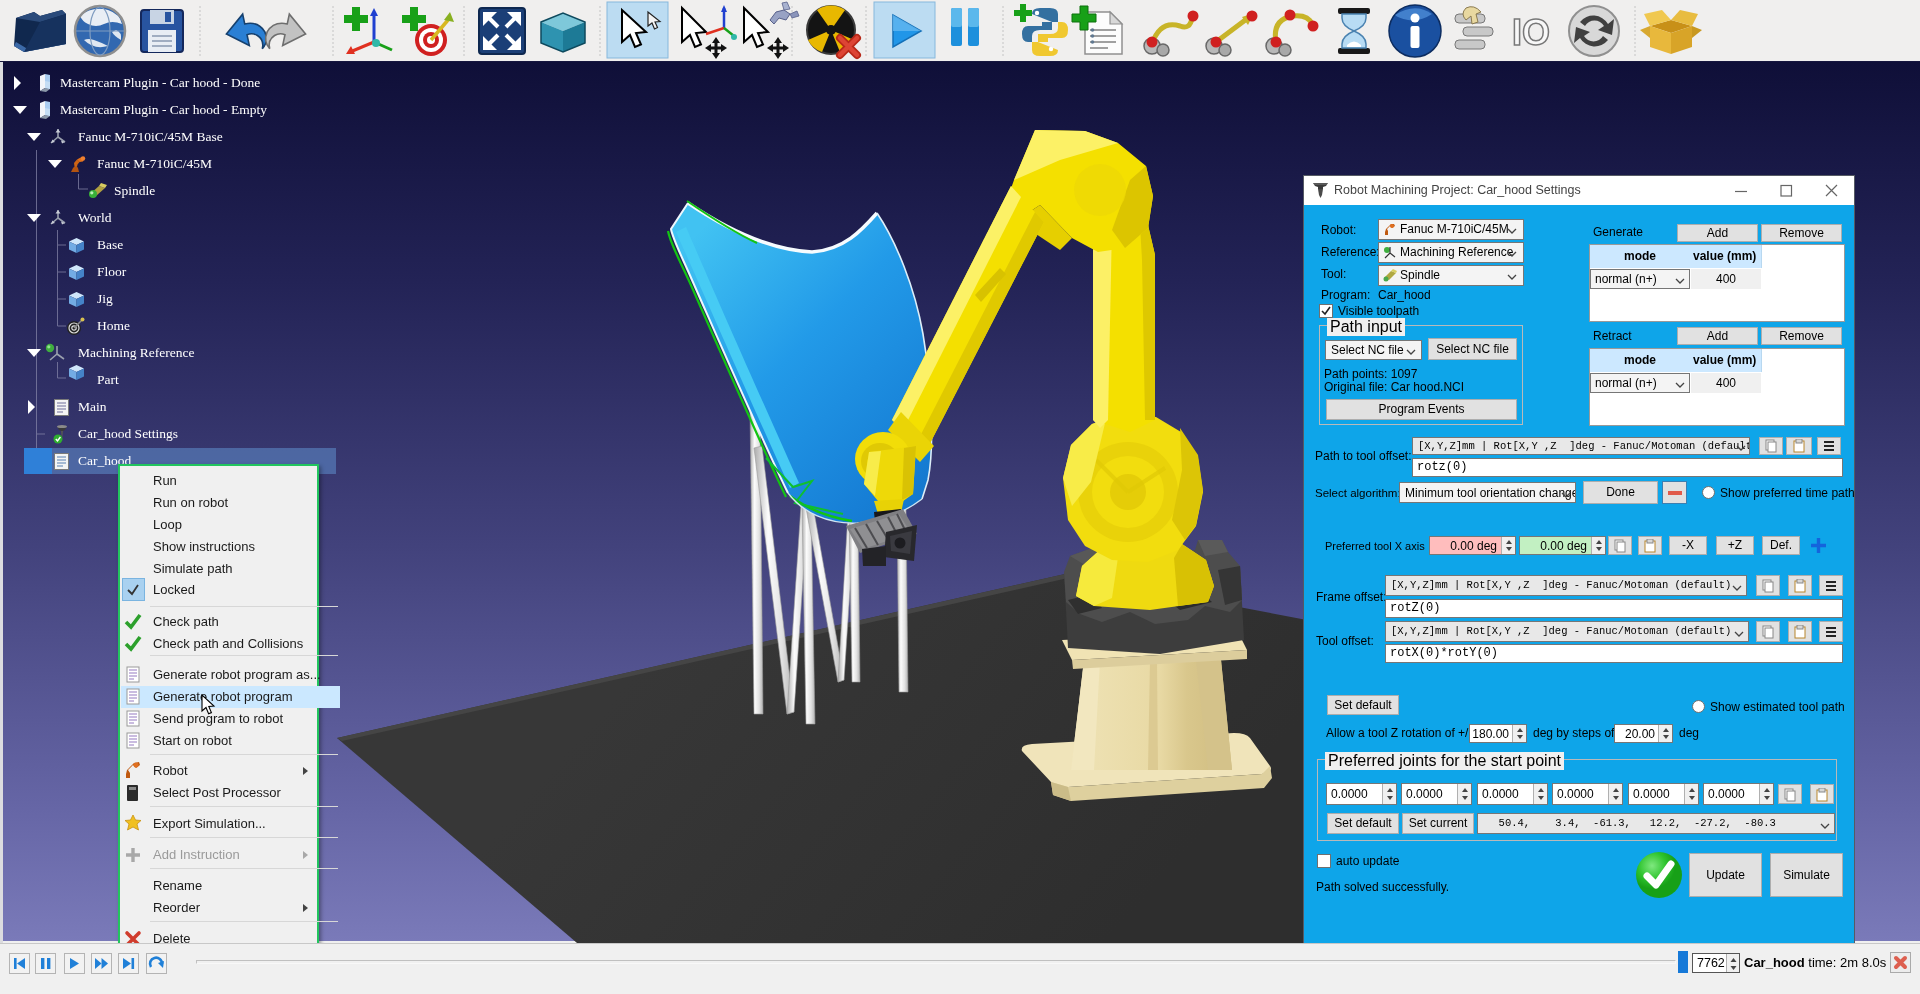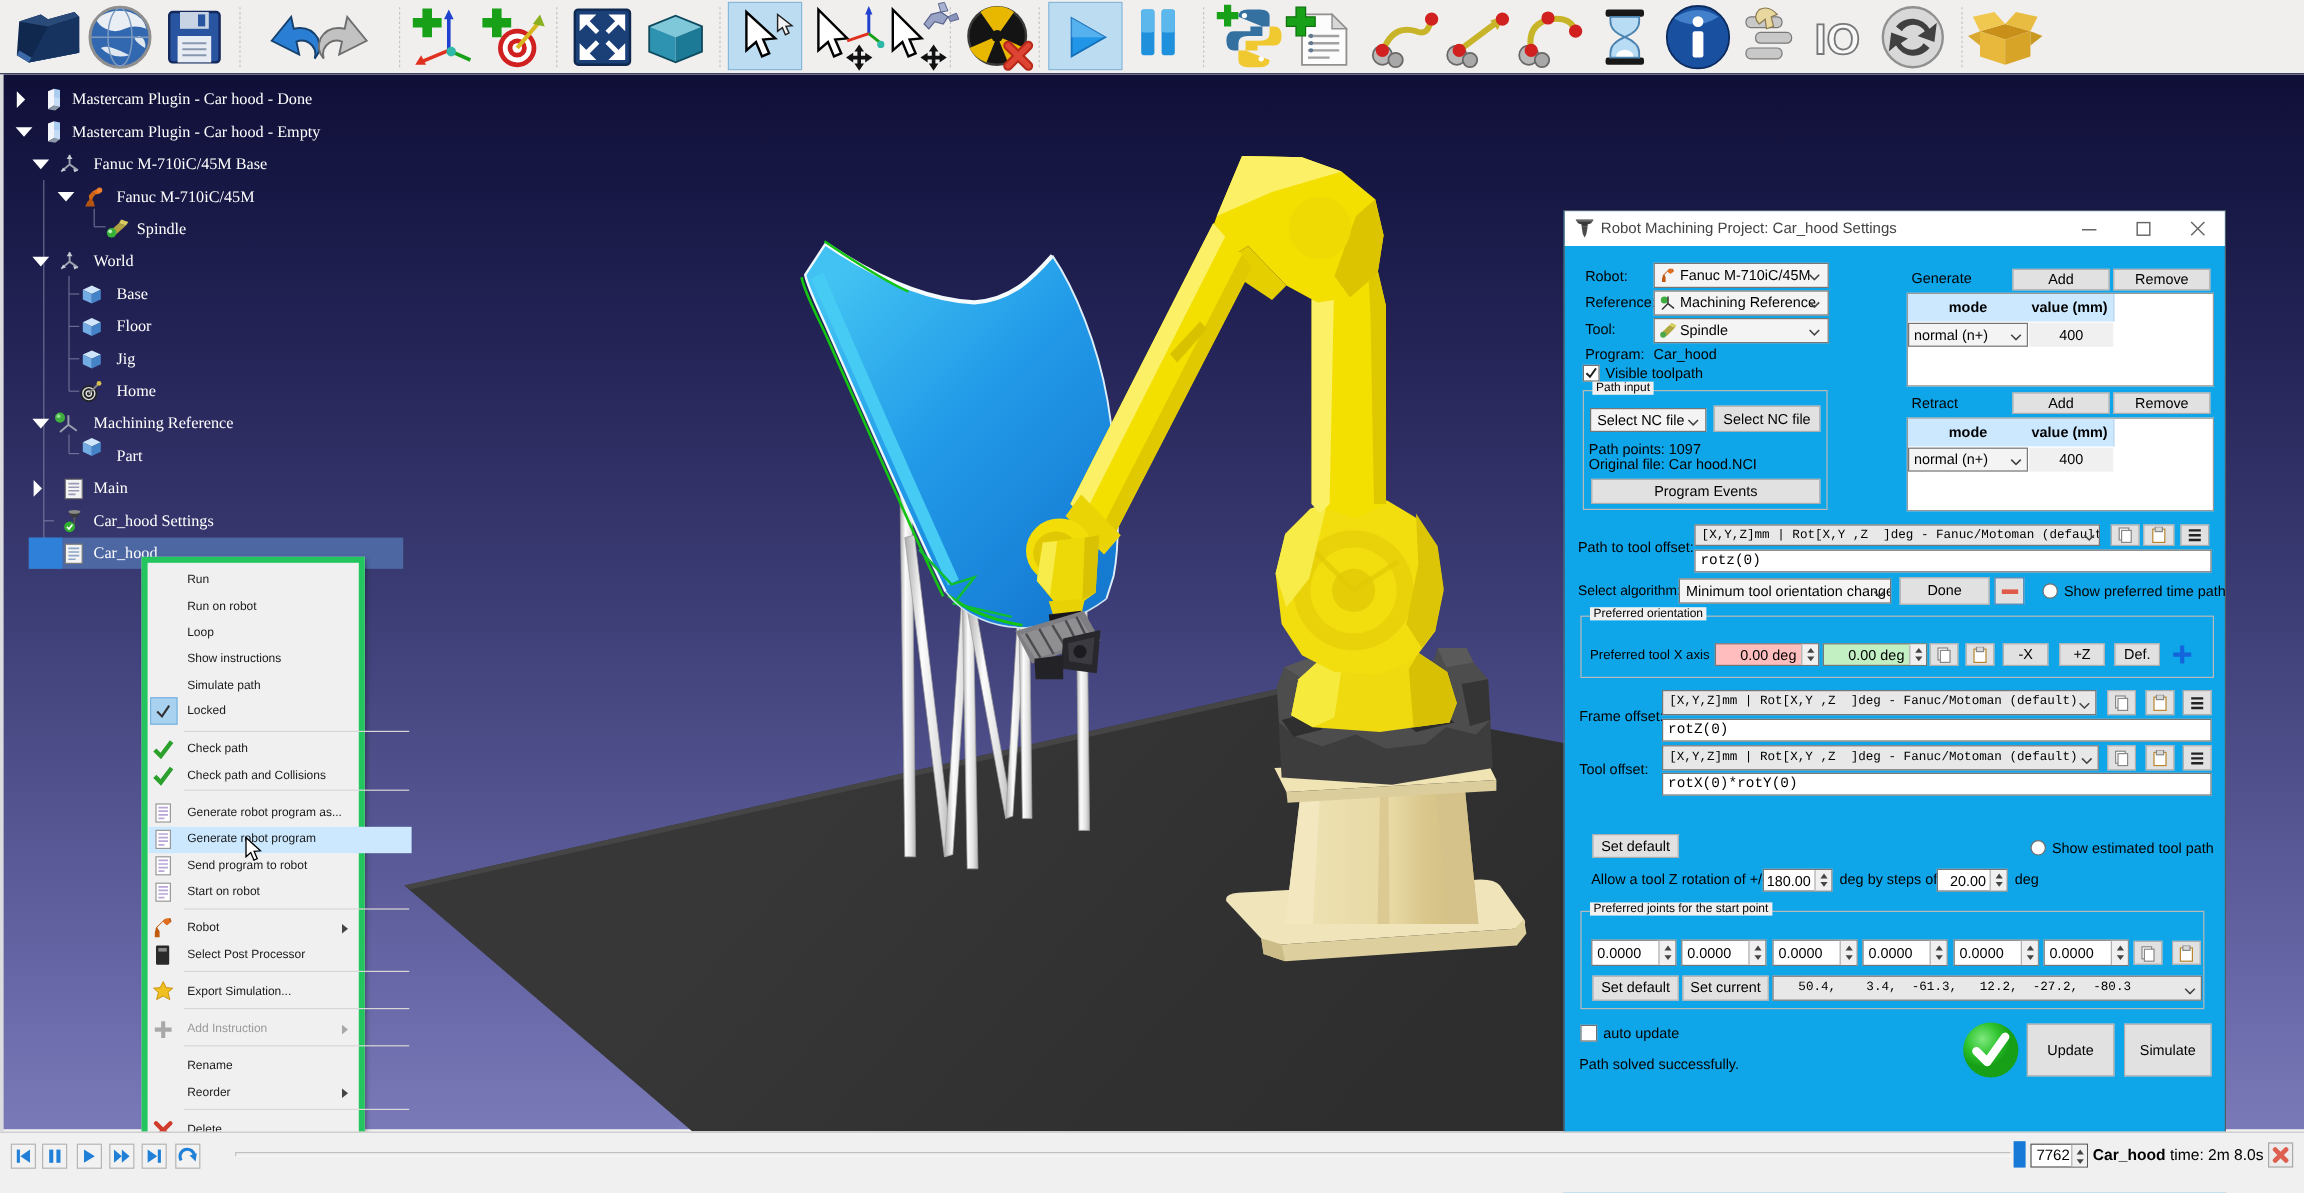--- a/index.html
+++ b/index.html
@@ -3,37 +3,37 @@
 <meta charset="utf-8">
 <style>
 * { margin:0; padding:0; box-sizing:border-box; }
 html,body { width:1920px; height:994px; overflow:hidden; font-family:"Liberation Sans", sans-serif; background:#f0f0f0; }
 .abs { position:absolute; }
 #toolbar { position:absolute; left:0; top:0; width:1920px; height:62px; background:#f0efee; border-bottom:1px solid #16163e; }
 #scene { position:absolute; left:0; top:62px; width:1920px; height:881px; }
 #tree { position:absolute; left:0; top:62px; width:420px; height:879px; color:#fff; font-size:13.5px; }
 .trow { position:absolute; white-space:nowrap;font-family:Liberation Serif, serif; }
 .ticon { position:absolute; }
-#menu { position:absolute; left:118px; top:464px; width:186px; height:488px; background:#f0f0f0; border:5px solid #22c55e; box-shadow:2px 2px 4px rgba(0,0,0,0.35); font-size:10px; color:#1a1a1a; }
+#menu { position:absolute; left:118px; top:464px; width:201px; height:488px; background:#f0f0f0; border:2px solid #22c55e; box-shadow:2px 2px 4px rgba(0,0,0,0.35); font-size:13px; color:#1a1a1a; }
 .mi { position:absolute; left:1px; width:219px; height:22px; line-height:22px; padding-left:32px; }
 .mi.hl { background:#cbe8ff; }
 .msep { position:absolute; left:30px; width:188px; height:1px; background:#d7d7d7; }
 .marr { position:absolute; right:9px; top:7px; width:0; height:0; border-left:5px solid #444; border-top:4px solid transparent; border-bottom:4px solid transparent; }
 .micon { position:absolute; left:3px; width:20px; height:20px; top:1px; }
 #dialog { position:absolute; left:1303px; top:175px; width:552px; height:939px; background:#0ea5e9; border:1px solid #555a64; font-size:12px; color:#000; }
 #dtitle { position:absolute; left:0; top:0; width:550px; height:29px; background:#ffffff; }
 #dtitle span.t { position:absolute; left:30px; top:7px; color:#444; font-size:13px; }
 .dlab { position:absolute; white-space:nowrap; }
 .btn { position:absolute; background:#e1e1e1; border:1px solid #adadad; text-align:center; font-size:12px; font-family:"Liberation Sans",sans-serif; color:#000; }
 .combo { position:absolute; background:#f4f4f4; border:1px solid #767676; font-size:12px; white-space:pre; overflow:hidden; }
 .combo .cx { position:absolute; left:4px; top:50%; transform:translateY(-50%); }
 .field { position:absolute; background:#fff; border:1px solid #767676; font-family:"Liberation Mono",monospace; font-size:12px; overflow:hidden; white-space:pre; }
 .mono { font-family:"Liberation Mono",monospace; font-size:10.5px; }
 .grp { position:absolute; border:1px solid #b9b9b9; }
-.grp > span { position:absolute; top:-8px; left:7px; background:#f0f0f0; padding:0 3px; font-size:10px; }
+.grp > span { position:absolute; top:-8px; left:7px; background:#f0f0f0; padding:0 3px; font-size:16px; }
 .chk { position:absolute; width:14px; height:14px; background:#fff; border:1px solid #707070; }
 .radio { position:absolute; width:13px; height:13px; background:#fff; border:1px solid #707070; border-radius:50%; }
 .spin { position:absolute; background:#fff; border:1px solid #767676; font-size:12px; }
 .sbtns { position:absolute; right:0; top:0; bottom:0; width:14px; border-left:1px solid #b0b0b0; background:#f0f0f0; }
 #statusbar { position:absolute; left:0; top:943px; width:1920px; height:51px; background:#f0f0f0; border-top:1px solid #c8c8c8; }
 .pbtn { position:absolute; top:9px; width:21px; height:21px; background:#f2f2f2; border:1px solid #b4b4b4; }
 </style>
 </head>
 <body>
 <div id="toolbar">
@@ -672,23 +672,20 @@
 <span class="dlab" style="left:11px;top:311px;font-size:11.5px">Select algorithm:</span>
 <div class="combo" style="left:95px;top:306px;width:177px;height:21px"><span style="position:absolute;left:5px;top:3px">Minimum tool orientation change</span><svg class="abs" style="right:4px;top:9px" width="10" height="6">
         <path d="M1 1 L5 5 L9 1" stroke="#444" fill="none" stroke-width="1.3"></path>
       </svg></div>
 <div class="btn" style="left:279px;top:305px;width:75px;height:23px;line-height:21px">Done</div>
 <div class="btn" style="left:358px;top:305px;width:25px;height:23px;border:1px solid #3c7fb1"><svg width="14" height="4" style="margin-top:9px">
         <rect width="14" height="4" fill="#e05a4a"></rect>
       </svg></div>
 <div class="radio" style="left:398px;top:310px"></div>
 <span class="dlab" style="left:416px;top:310px">Show preferred time path</span>
-<div class="grp" style="left:13px;top:337px;width:528px;height:52px">
-      <span>Preferred orientation</span>
-    </div>
 <span class="dlab" style="left:21px;top:364px;font-size:11px">Preferred tool X axis</span>
 <div class="spin" style="left:125px;top:360px;width:87px;height:19px;background:#ffbdbd">
       <span style="position:absolute;right:18px;top:2px">0.00 deg</span>
       <span class="sbtns"><svg width="14" height="17">
           <path d="M7 3 L10 7 L4 7 Z" fill="#444"></path>
           <path d="M7 14 L10 10 L4 10 Z" fill="#444"></path>
         </svg></span>
     </div>
 <div class="spin" style="left:215px;top:360px;width:87px;height:19px;background:#c2f0c2">
       <span style="position:absolute;right:18px;top:2px">0.00 deg</span>

